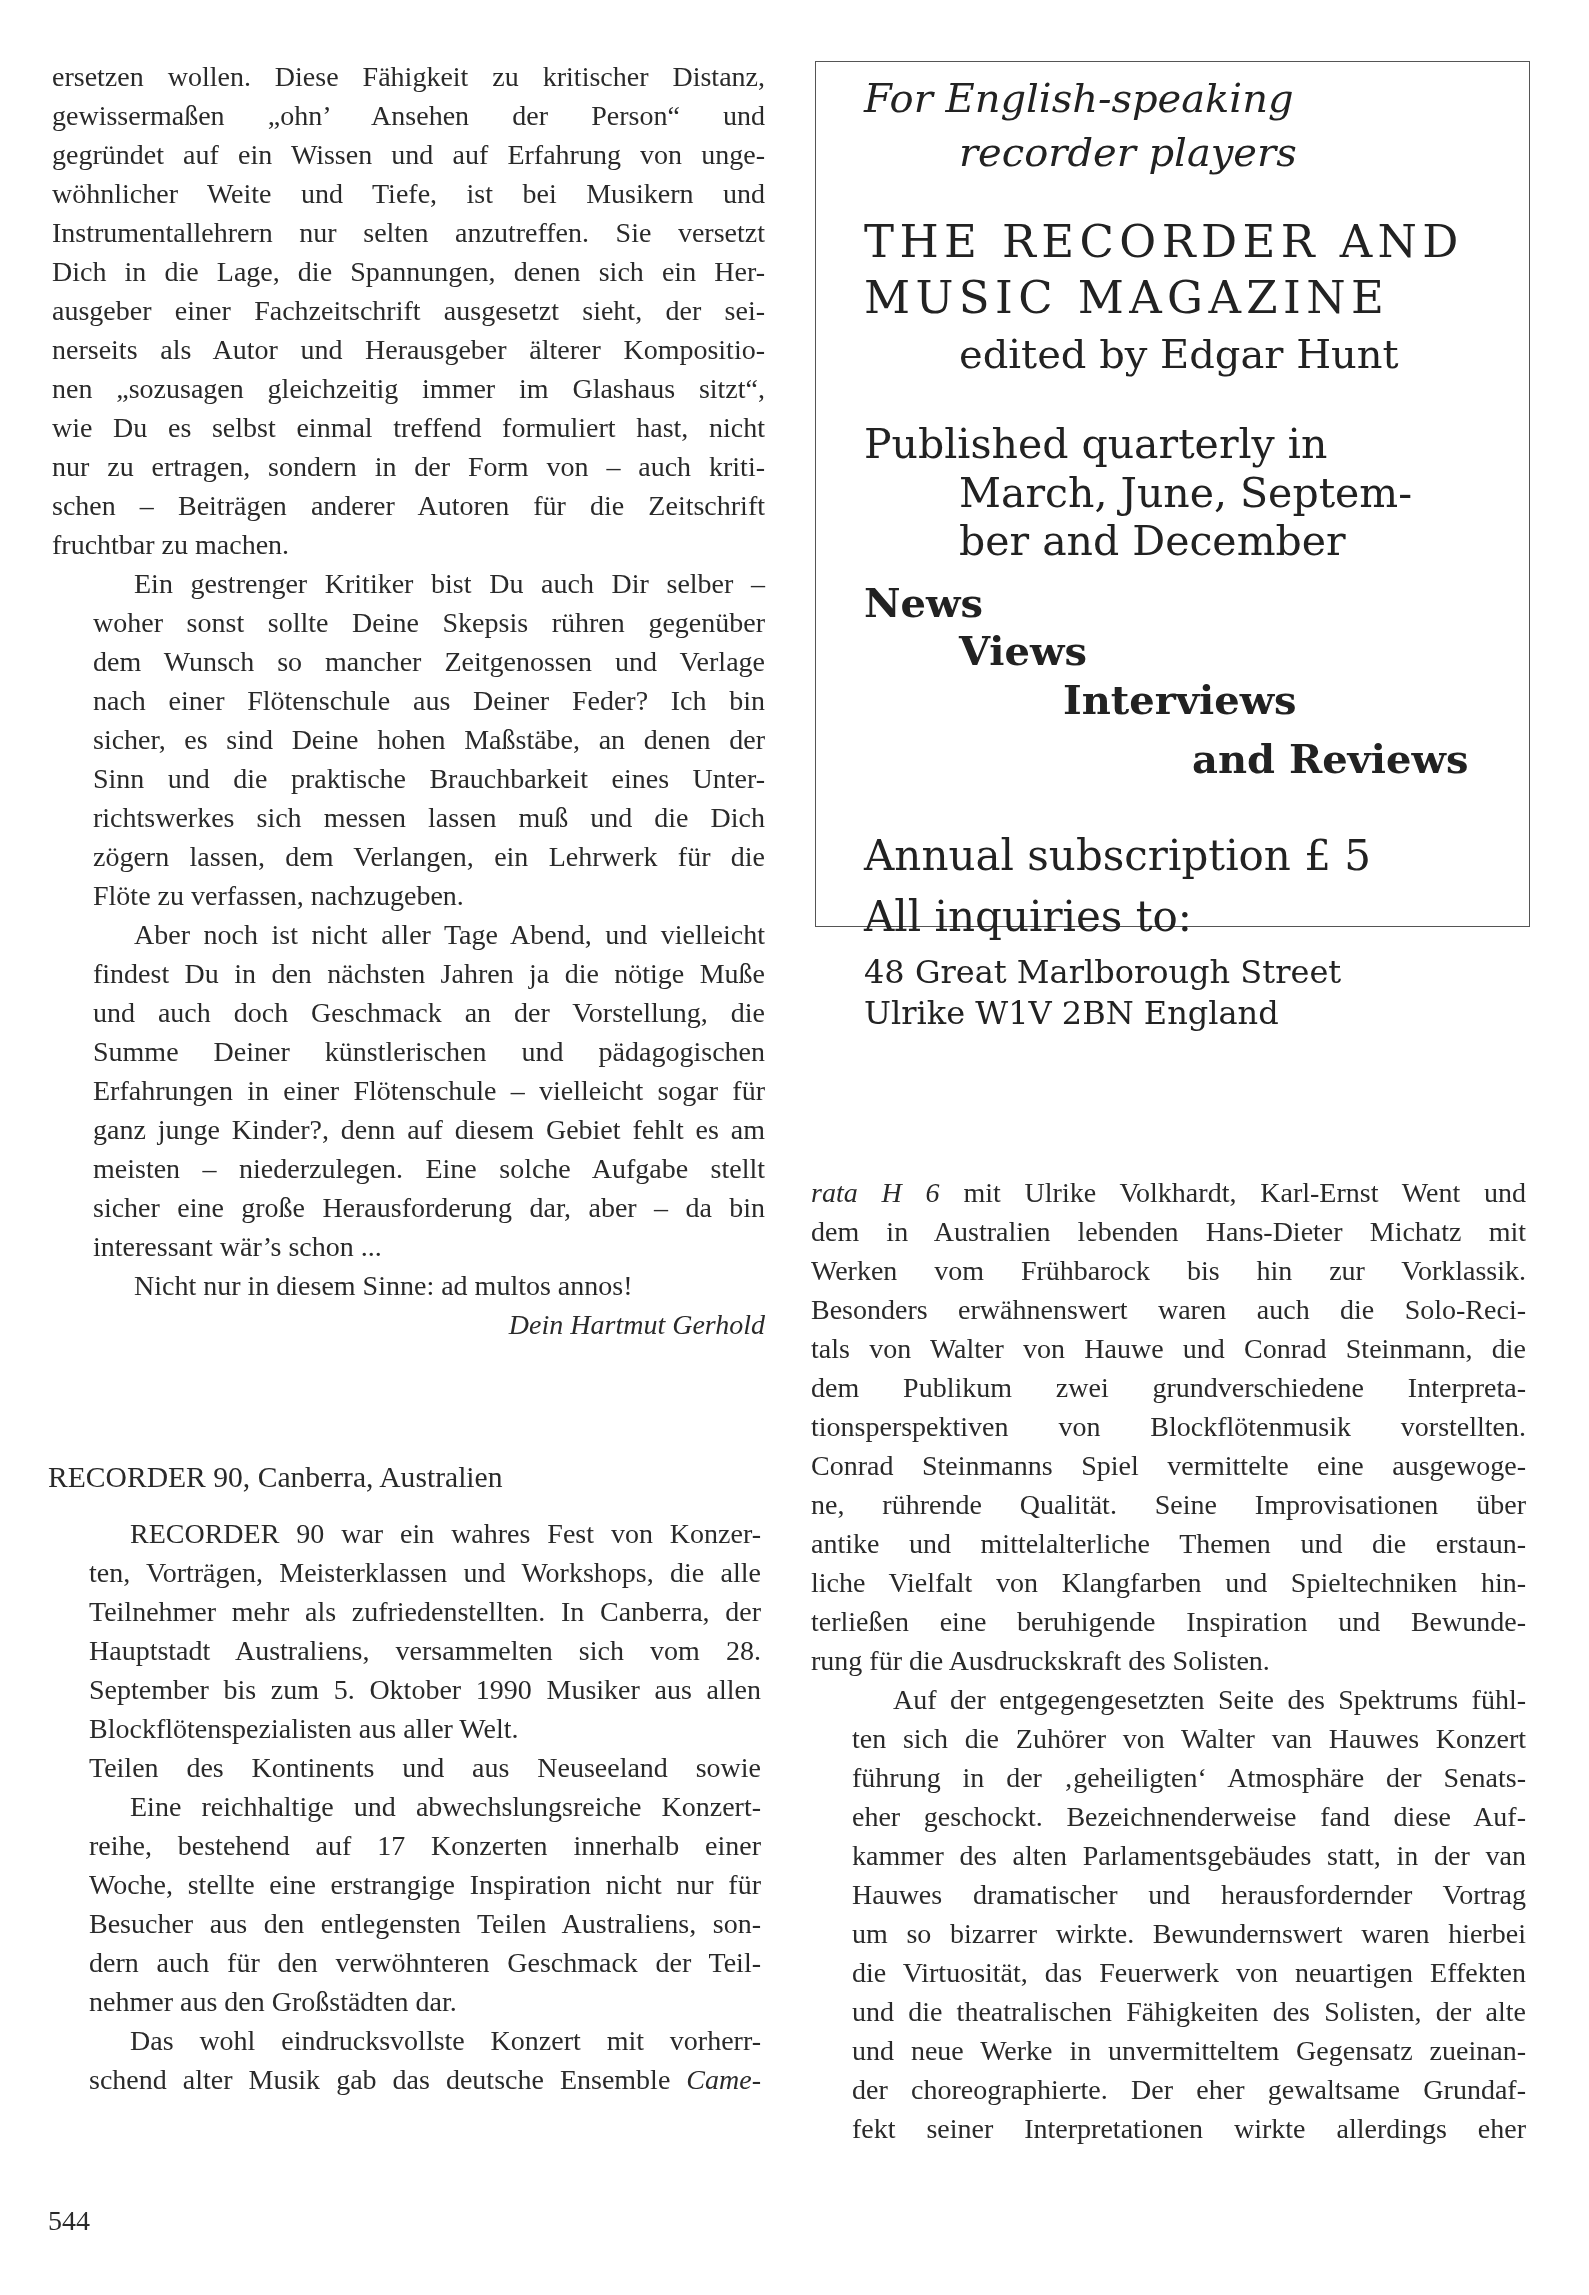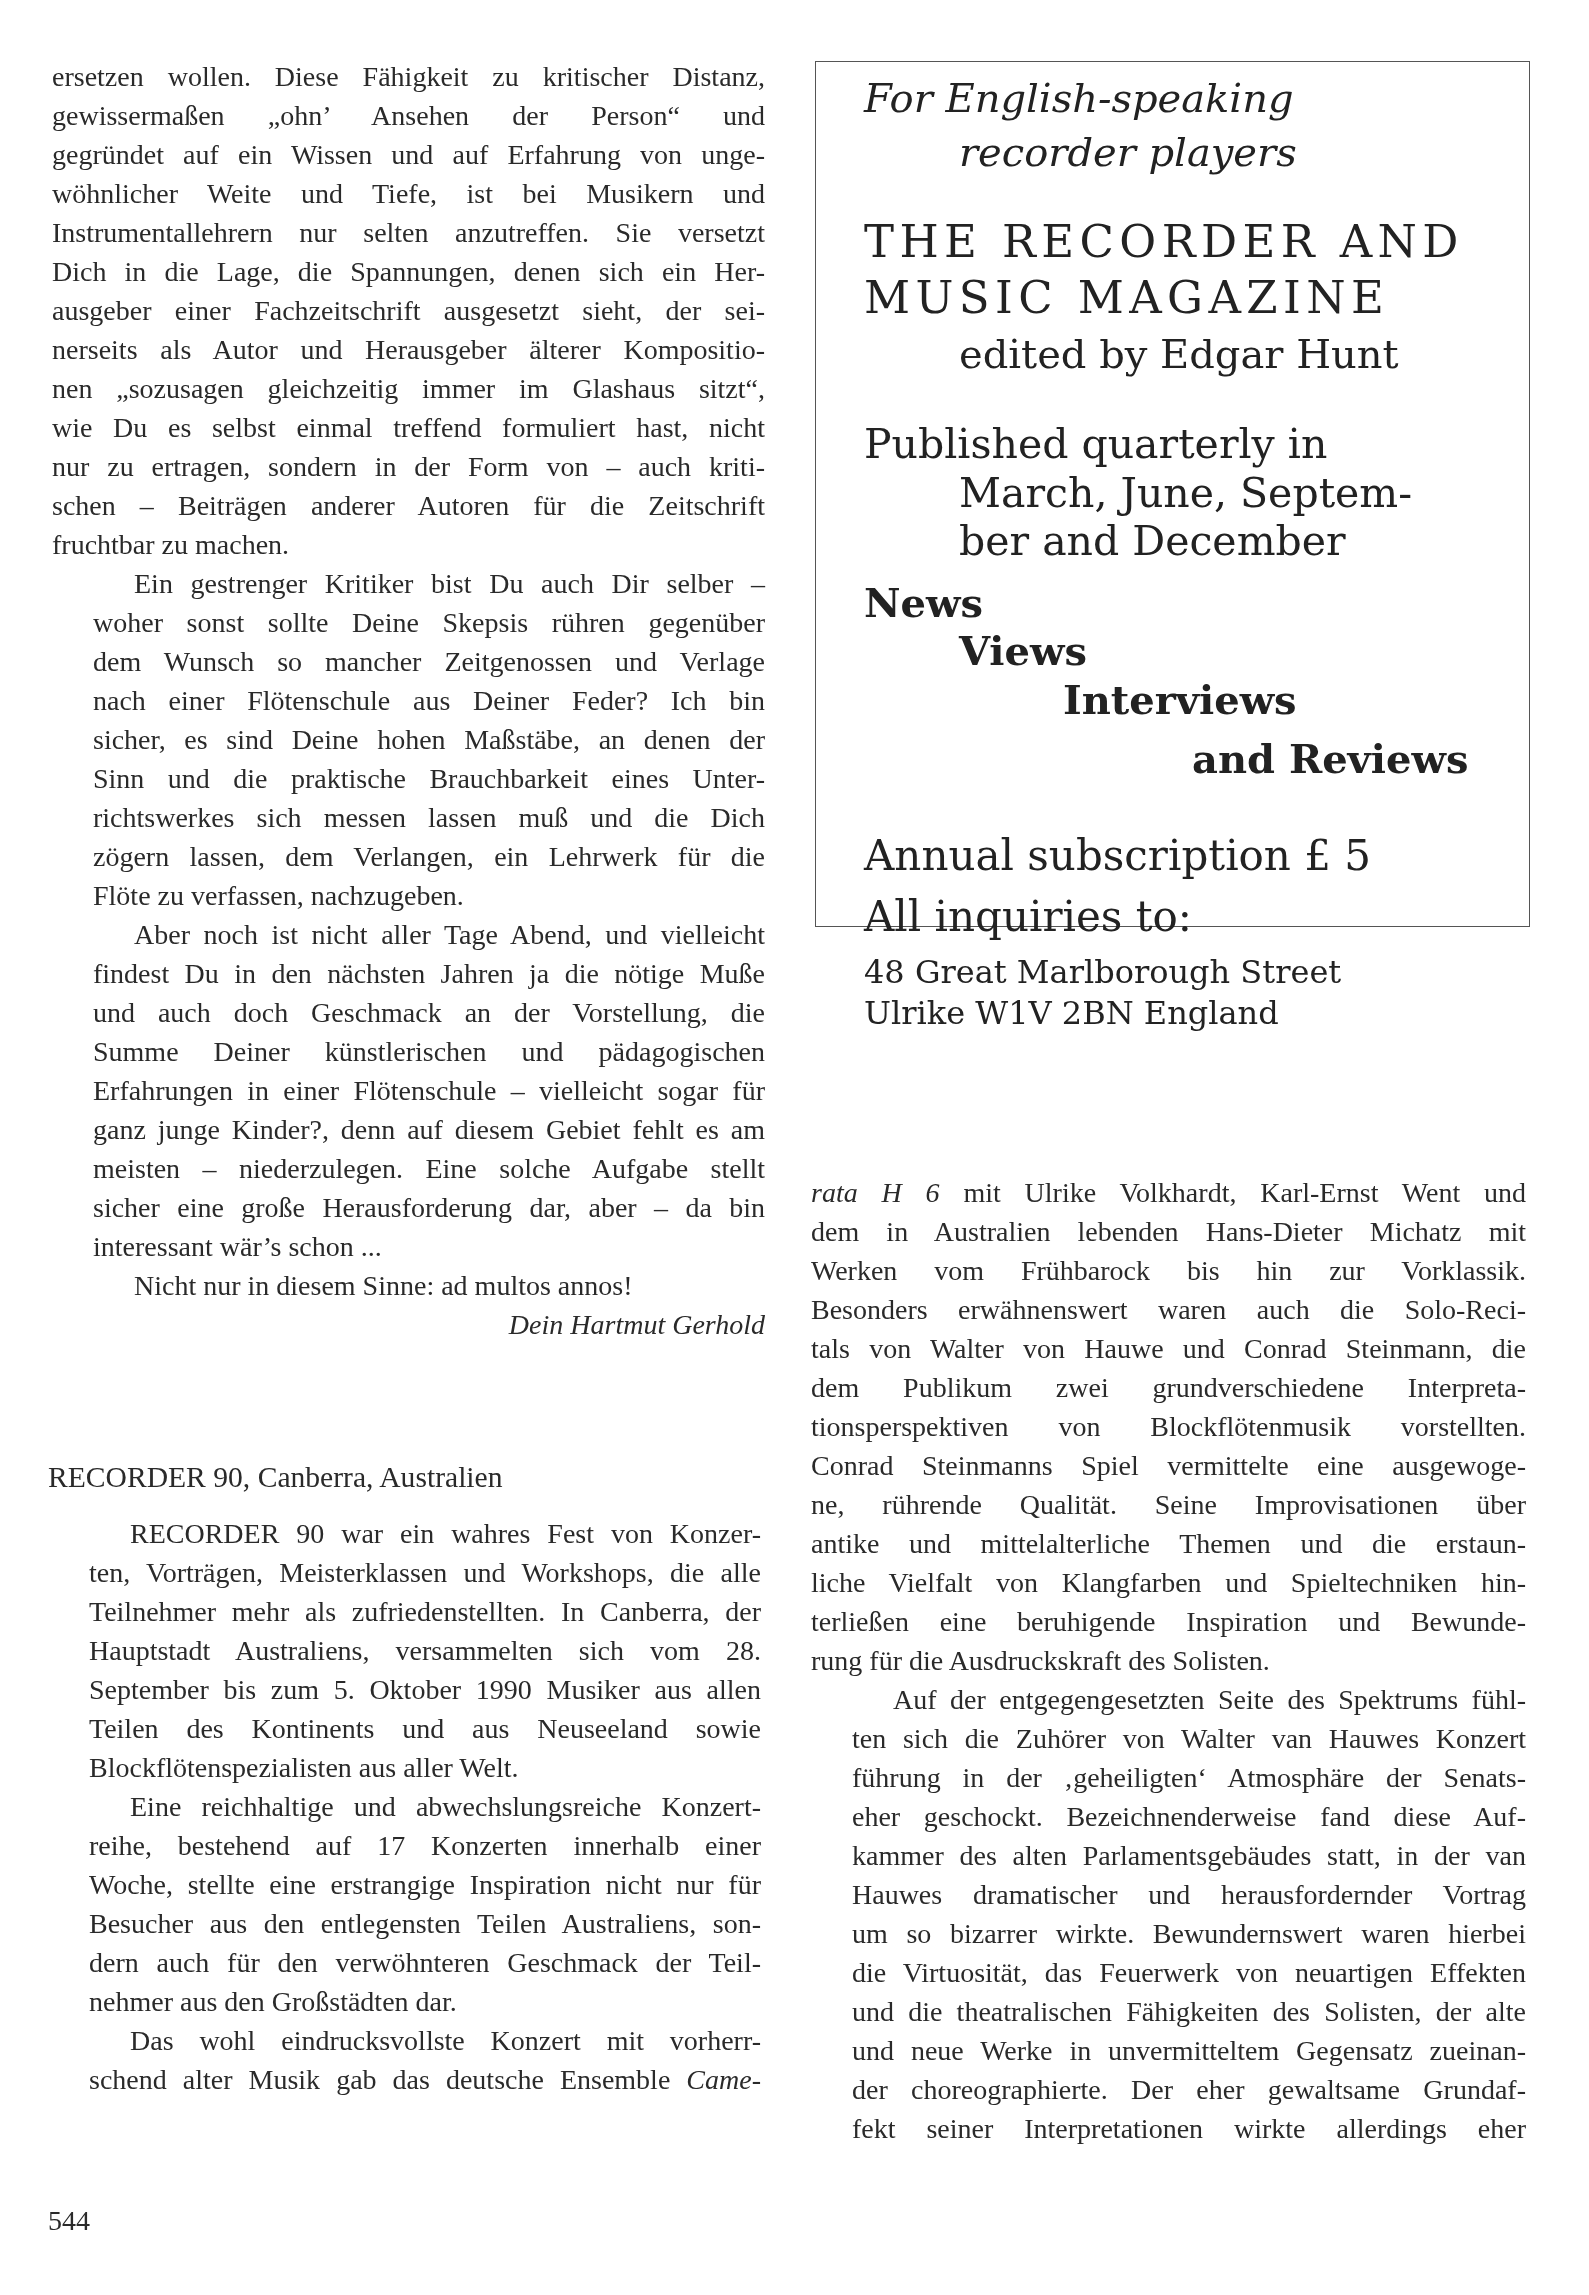--- a/index.html
+++ b/index.html
@@ -98,22 +98,22 @@
 
 <div class="section-heading">RECORDER 90, Canberra, Australien</div>
 
 <div class="col" id="left-bottom">
     <p class="indent">
       <span class="ln" style="padding-left: 41px;">RECORDER 90 war ein wahres Fest von Konzer-</span>
       <span class="ln">ten, Vorträgen, Meisterklassen und Workshops, die alle</span>
       <span class="ln">Teilnehmer mehr als zufriedenstellten. In Canberra, der</span>
       <span class="ln">Hauptstadt Australiens, versammelten sich vom 28.</span>
       <span class="ln">September bis zum 5. Oktober 1990 Musiker aus allen</span>
+      <span class="ln last">Blockflötenspezialisten aus aller Welt.</span>
       <span class="ln">Teilen des Kontinents und aus Neuseeland sowie</span>
-      <span class="ln last">Blockflötenspezialisten aus aller Welt.</span>
     </p>
     <p class="indent">
       <span class="ln" style="padding-left: 41px;">Eine reichhaltige und abwechslungsreiche Konzert-</span>
       <span class="ln">reihe, bestehend auf 17 Konzerten innerhalb einer</span>
       <span class="ln">Woche, stellte eine erstrangige Inspiration nicht nur für</span>
       <span class="ln">Besucher aus den entlegensten Teilen Australiens, son-</span>
       <span class="ln">dern auch für den verwöhnteren Geschmack der Teil-</span>
       <span class="ln last">nehmer aus den Großstädten dar.</span>
     </p>
     <p class="indent">

